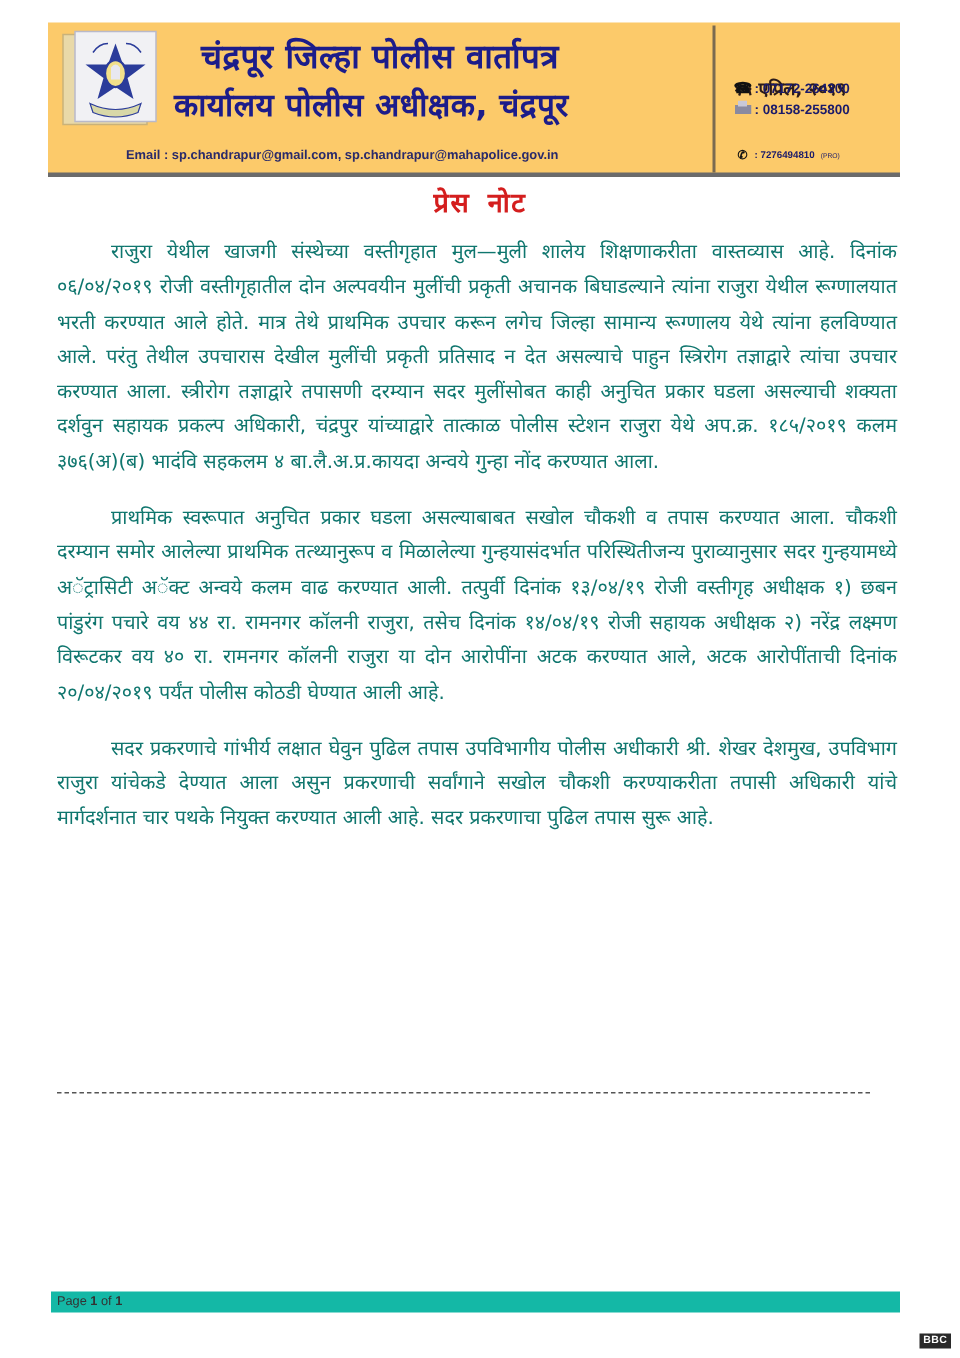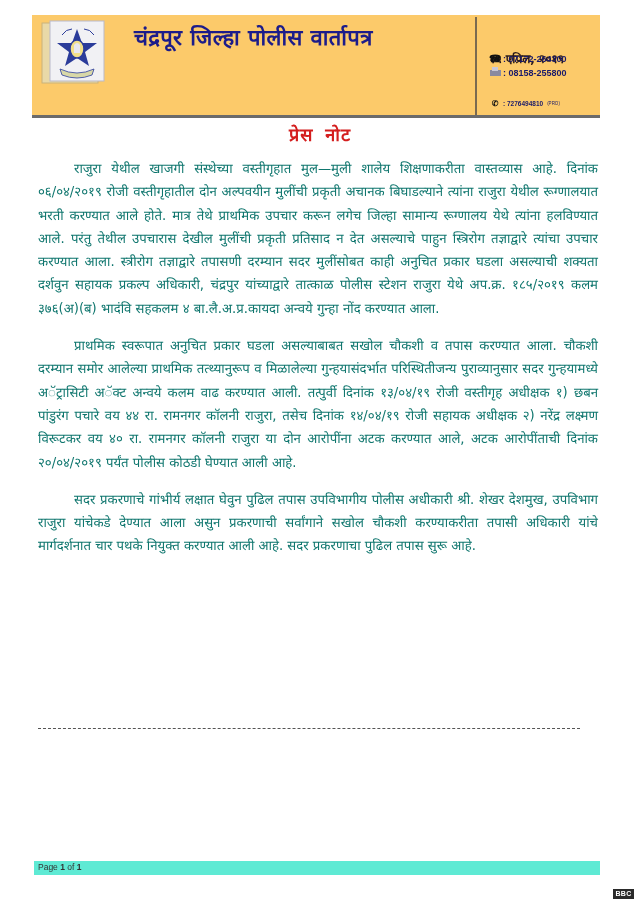--- a/index.html
+++ b/index.html
@@ -42,21 +42,21 @@
       position: absolute; left: 38px; top: 157px; width: 560px;
       font-family: "DejaVu Sans", sans-serif; font-size: 13.2px; line-height: 23.3px; color: #0f766e;
       text-align: justify;
     }
     .body-text p { margin: 0 0 14px 0; text-indent: 36px; }
     .rule-dashed {
       position: absolute; left: 38px; top: 728px; width: 542px; height: 0;
       border-top: 1px dashed #555;
     }
     .footer-bar {
-      position: absolute; left: 34px; top: 861px; width: 566px; height: 14px; background: #5eead4;
+      position: absolute; left: 34px; top: 861px; width: 566px; height: 14px; background: #14b8a6;
     }
     .footer-text { position: absolute; left: 4px; top: 1px; font-size: 8.5px; color: #333; font-family: "Liberation Sans", sans-serif; white-space: nowrap; }
     .footer-text b { font-weight: bold; }
     .bbc {
       position: absolute; left: 613px; top: 889px; width: 21px; height: 10px; background: #2a2a2a;
       color: #fff; font-size: 7px; font-weight: bold; text-align: center; line-height: 10px;
       font-family: "Liberation Sans", sans-serif; letter-spacing: 0.3px;
     }
   </style>
 </head>
@@ -70,20 +70,22 @@
         <rect x="10" y="2" width="54" height="60" fill="#f1f1f4" stroke="#b9b9c9" stroke-width="1"></rect>
         <polygon points="37,10 42,24 57,24 45,33 49,47 37,39 25,47 29,33 17,24 32,24" fill="#2b3c9a"></polygon>
         <ellipse cx="37" cy="30" rx="7" ry="9" fill="#f2e08a" stroke="#2b3c9a" stroke-width="1.5"></ellipse>
         <path d="M34,26 q3,-4 6,0 v8 h-6z" fill="#e8e8f0"></path>
         <path d="M20,50 q17,8 34,0 l-2,6 q-15,6 -30,0z" fill="#d8d8a8" stroke="#2b3c9a" stroke-width="0.8"></path>
         <path d="M22,16 q4,-6 10,-6" stroke="#2b3c9a" stroke-width="1" fill="none"></path>
         <path d="M44,10 q6,0 10,6" stroke="#2b3c9a" stroke-width="1" fill="none"></path>
       </svg>
     </div>
     <div class="title1">चंद्रपूर जिल्हा पोलीस वार्तापत्र</div>
+    <div class="title2">कार्यालय पोलीस अधीक्षक, चंद्रपूर</div>
+    <div class="email">Email : sp.chandrapur@gmail.com, sp.chandrapur@mahapolice.gov.in</div>
   </div>
   <div class="divider-v"></div>
   <div class="header-right">
     <div class="date">१५ एप्रिल, २०१९</div>
     <div class="phone-row r1">
       <span class="icon-glyph">☎</span>
       <span>: 07172-264300</span>
     </div>
     <div class="phone-row r2">
       <span class="icon-glyph">

